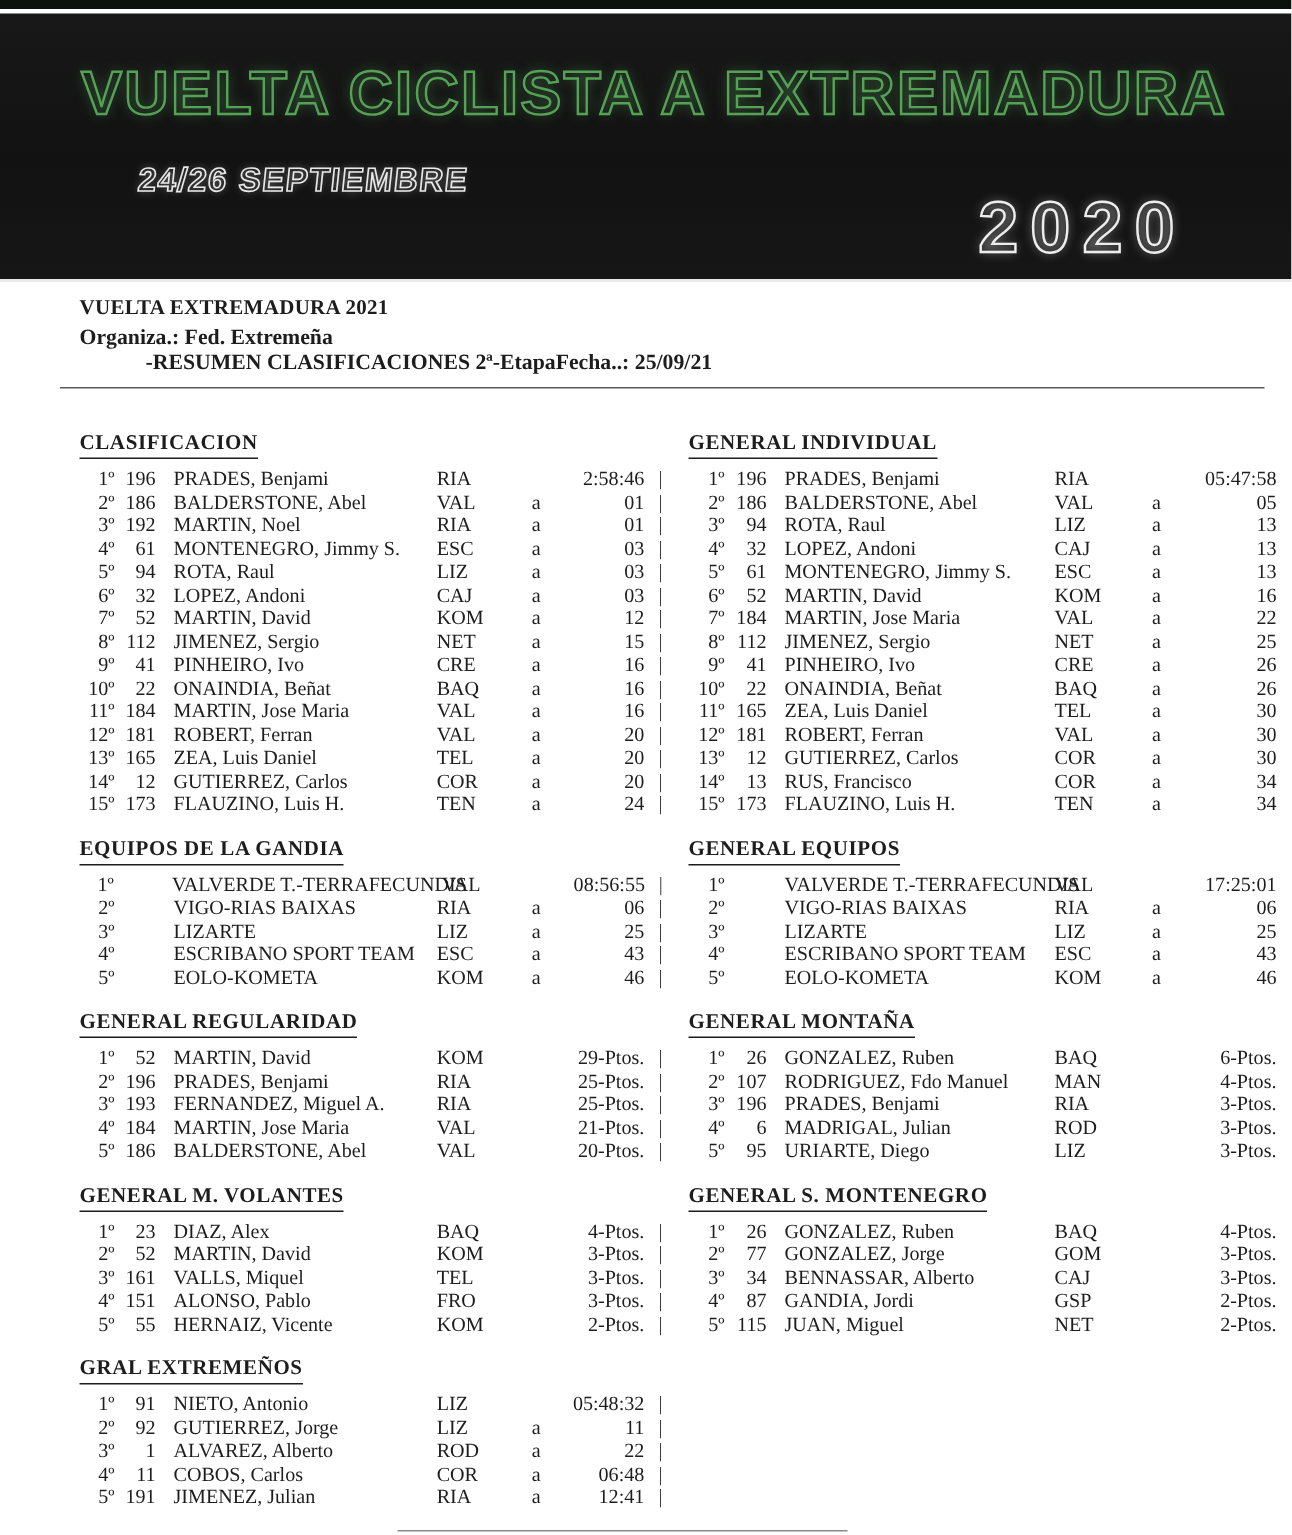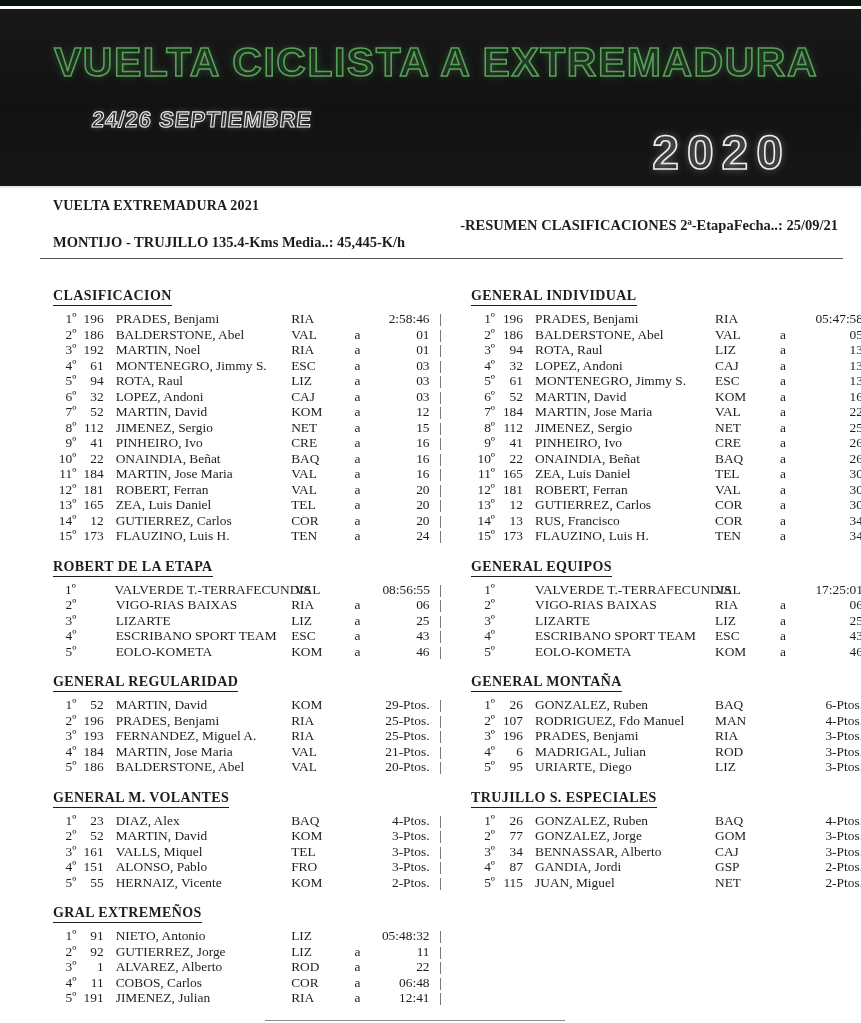--- a/index.html
+++ b/index.html
@@ -55,35 +55,35 @@
 
   
   .doc-header { padding: 10px 23px 0 53px; }
   .doc-title {
     font-size: 14px;
     font-weight: bold;
     letter-spacing: 0.2px;
     margin: 0 0 3px 0;
   }
   .doc-line { font-size: 14.5px; font-weight: bold; line-height: 16.5px; }
-  .doc-line-flex { display: flex; justify-content: flex-end; align-items: baseline; margin-left: 44px; }
+  .doc-line-flex { display: flex; justify-content: flex-start; align-items: baseline; margin-left: 44px; }
   .doc-rule {
     border: none;
     border-top: 1.2px solid #5a5a5a;
     margin: 8px 18px 0 40px;
   }
 
   
   .results {
     padding: 14px 16px 0 53px;
   }
   .results-grid {
     display: grid;
     grid-template-columns: 398px 1fr;
-    column-gap: 20px;
+    column-gap: 8px;
   }
   .section-title {
     display: table;
     font-size: 14px;
     font-weight: bold;
     letter-spacing: 0.4px;
     border-bottom: 1.6px solid #1d1d1d;
     padding-bottom: 1px;
     margin: 15px 0 5px 0;
   }
@@ -115,25 +115,25 @@
 <div class="top-strip"></div>
 <div class="top-white"></div>
 <div class="banner">
   <div class="neon banner-title">VUELTA CICLISTA A EXTREMADURA</div>
   <div class="neon banner-dates">24/26 SEPTIEMBRE</div>
   <div class="neon banner-year">2020</div>
 </div>
 
 <div class="doc-header">
   <div class="doc-title">VUELTA EXTREMADURA 2021</div>
+  <div class="doc-line">Organiza.: Fed. Extremeña</div>
   <div class="doc-line doc-line-flex">
     <span>-RESUMEN CLASIFICACIONES 2ª-Etapa</span>
     <span>Fecha..: 25/09/21</span>
   </div>
-  <div class="doc-line">MONTIJO - TRUJILLO  135.4-Kms    Media..: 45,445-K/h</div>
 </div>
 <hr class="doc-rule">
 
 <div class="results">
   <div class="results-grid">
       <div class="tcol left">
         <div class="section-title">CLASIFICACION</div>
         <div class="trow">
           <span class="c c-pos">1º</span>
           <span class="c c-dorsal">196</span>
@@ -387,21 +387,21 @@
         <div class="trow">
           <span class="c c-pos">15º</span>
           <span class="c c-dorsal">173</span>
           <span class="c c-name">FLAUZINO, Luis H.</span>
           <span class="c c-team">TEN</span>
           <span class="c c-gap">a</span>
           <span class="c c-val">34</span>
         </div>
       </div>
       <div class="tcol left">
-        <div class="section-title">ROBERT DE LA ETAPA</div>
+        <div class="section-title">EQUIPOS DE LA GANDIA</div>
         <div class="trow">
           <span class="c c-pos">1º</span>
           <span class="c c-dorsal"></span>
           <span class="c c-name">VALVERDE T.-TERRAFECUNDIS</span>
           <span class="c c-team">VAL</span>
           <span class="c c-gap"></span>
           <span class="c c-val">08:56:55</span>
           <span class="c c-pipe">|</span>
         </div>
         <div class="trow">
@@ -617,21 +617,21 @@
           <span class="c c-pos">5º</span>
           <span class="c c-dorsal">55</span>
           <span class="c c-name">HERNAIZ, Vicente</span>
           <span class="c c-team">KOM</span>
           <span class="c c-gap"></span>
           <span class="c c-val">2-Ptos.</span>
           <span class="c c-pipe">|</span>
         </div>
       </div>
       <div class="tcol right">
-        <div class="section-title">TRUJILLO S. ESPECIALES</div>
+        <div class="section-title">GENERAL S. MONTENEGRO</div>
         <div class="trow">
           <span class="c c-pos">1º</span>
           <span class="c c-dorsal">26</span>
           <span class="c c-name">GONZALEZ, Ruben</span>
           <span class="c c-team">BAQ</span>
           <span class="c c-gap"></span>
           <span class="c c-val">4-Ptos.</span>
         </div>
         <div class="trow">
           <span class="c c-pos">2º</span>

